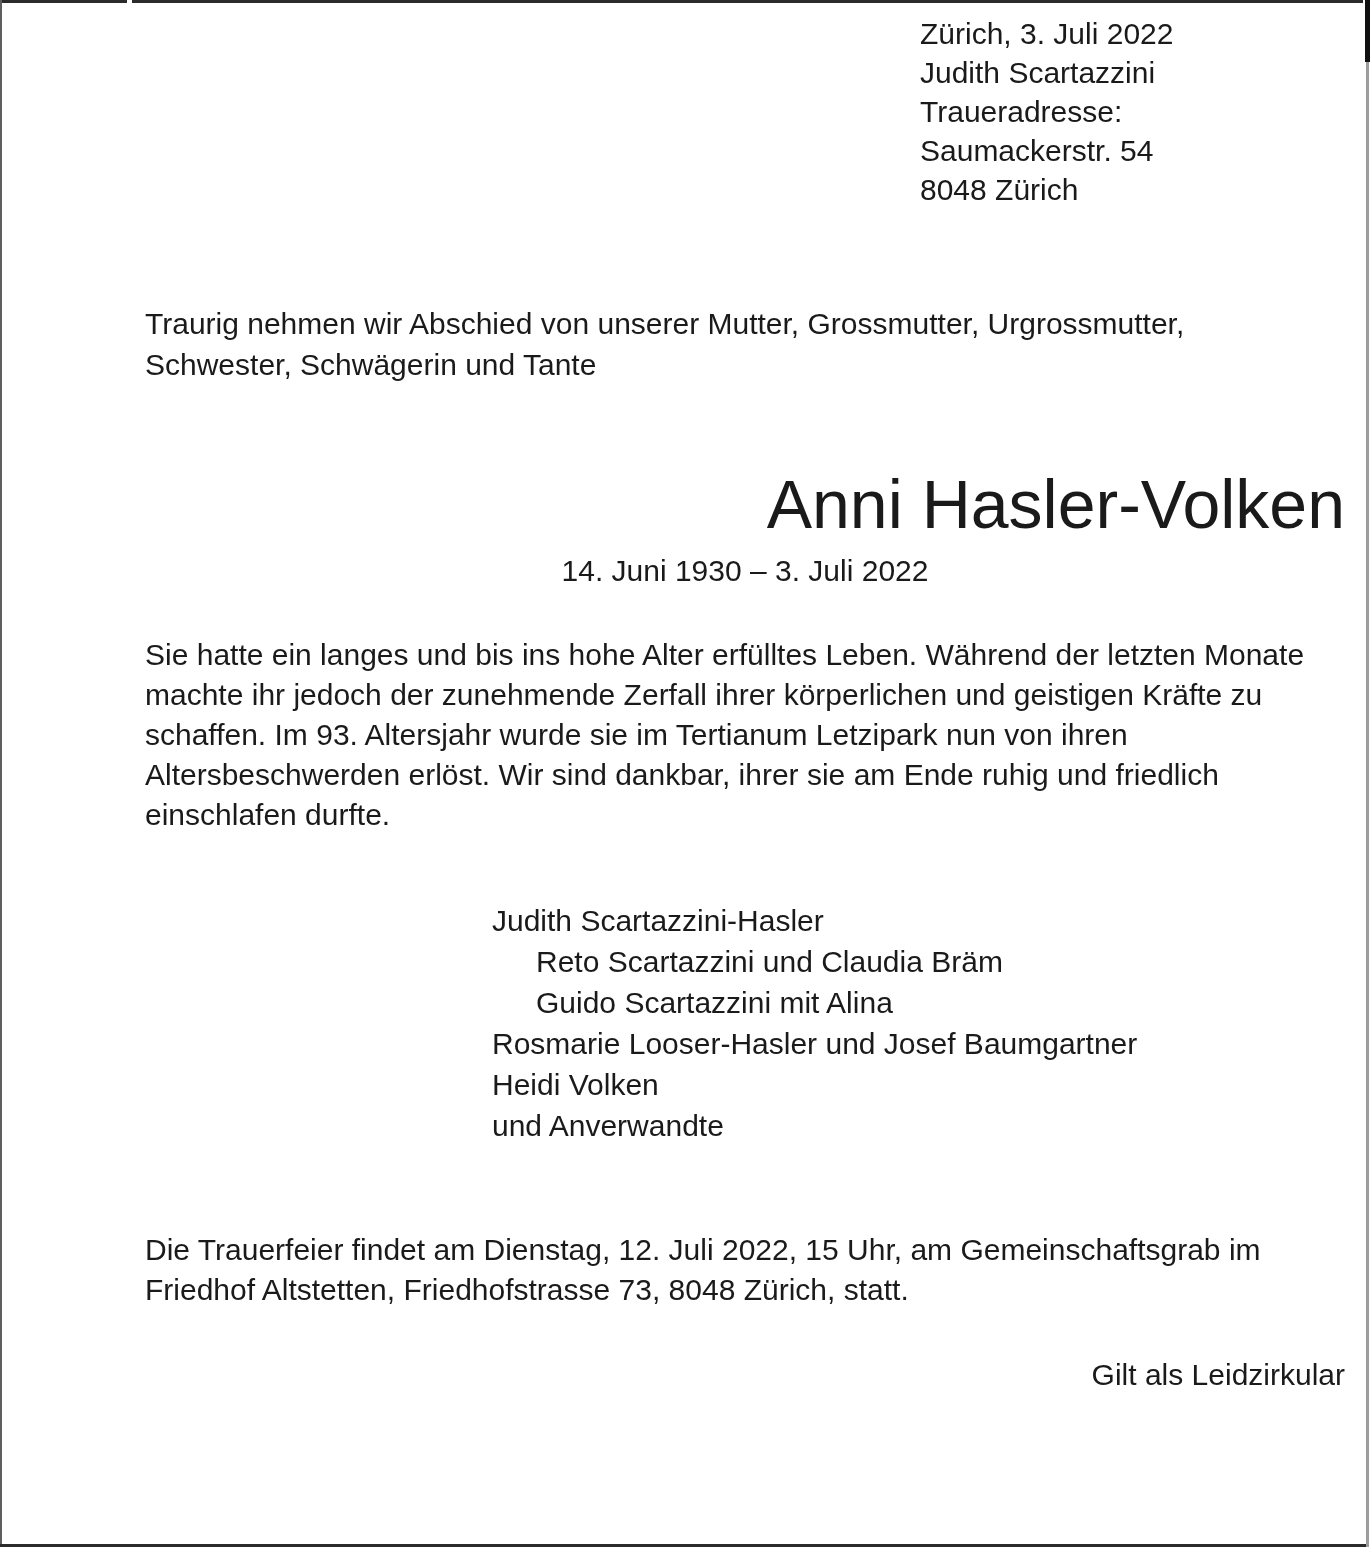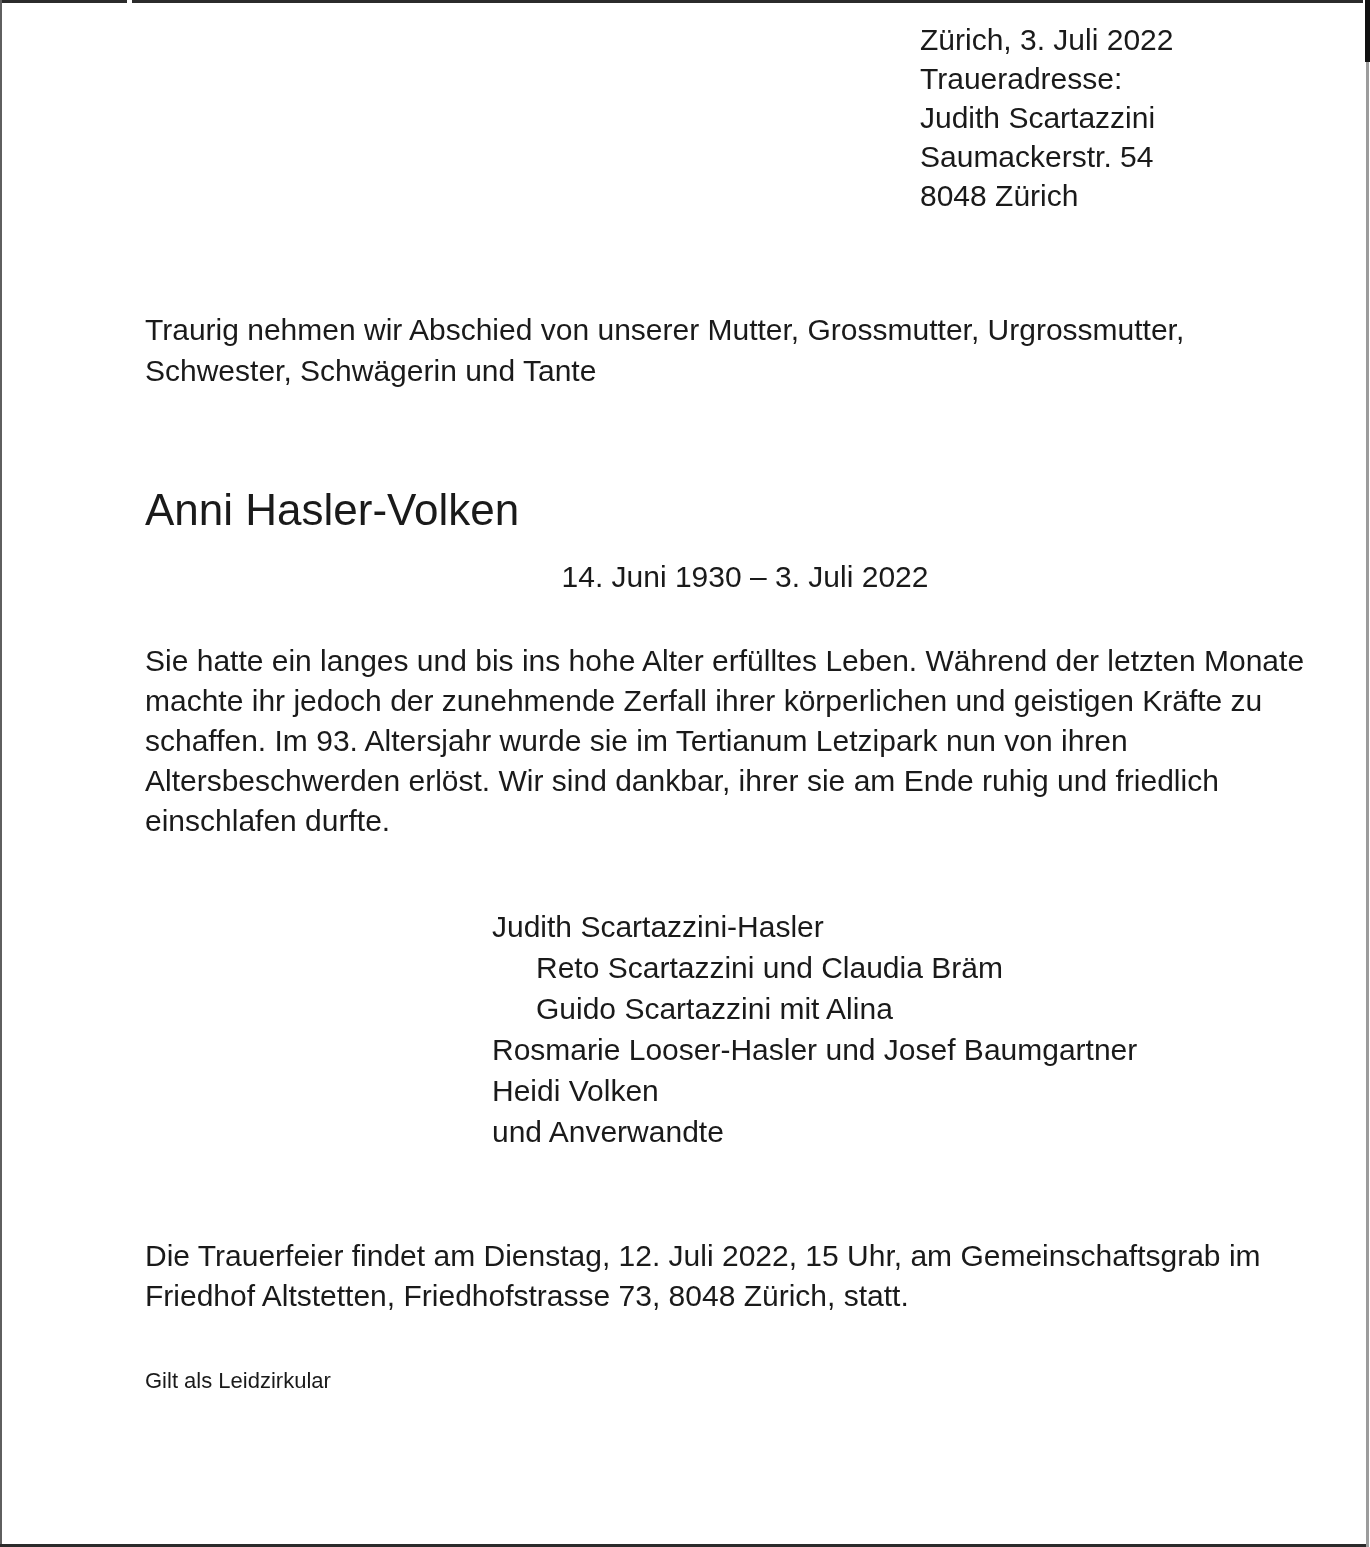--- a/index.html
+++ b/index.html
@@ -15,42 +15,42 @@
 
   
   .edge { position: absolute; }
   .edge-top-a   { top: 0; left: 0;    width: 127px;  height: 3px; background: #2b2b2b; }
   .edge-top-b   { top: 0; left: 132px; width: 1231px; height: 3px; background: #2b2b2b; }
   .edge-left    { top: 0; left: 0;    width: 2px;   height: 1547px; background: #5f5f5f; }
   .edge-bottom  { bottom: 0; left: 0; width: 1366px; height: 3px; background: #2b2b2b; }
   .scroll-track { top: 0; right: 1px; width: 3px;   height: 1547px; background: #9c9c9c; }
   .scroll-thumb { top: 0; right: 0;   width: 5px;   height: 62px;  background: #111111; }
 
-  .content { padding: 20px 25px 0 145px; }
+  .content { padding: 14px 25px 0 145px; }
 
   .line { white-space: nowrap; }
 
   .address-block {
     margin-left: 775px;
     font-size: 30px;
     line-height: 39px;
   }
 
   .intro {
     margin-top: 94px;
     font-size: 30px;
     line-height: 41px;
   }
 
   .deceased-name {
     margin-top: 84px;
-    font-size: 44px;
+    font-size: 68px;
     line-height: 70px;
     font-weight: 400;
-    text-align: left;
+    text-align: right;
     letter-spacing: 0;
     margin-bottom: 0;
   }
 
   .life-dates {
     margin-top: 12px;
     font-size: 30px;
     line-height: 40px;
     text-align: center;
   }
@@ -71,41 +71,41 @@
   .indent-2 { padding-left: 407px; }
 
   .service {
     margin-top: 84px;
     font-size: 30px;
     line-height: 40px;
   }
 
   .footer-note {
     margin-top: 45px;
-    font-size: 22px;
+    font-size: 30px;
     line-height: 40px;
-    text-align: left;
+    text-align: right;
   }
 </style>
 </head>
 <body>
 
 <div class="edge edge-top-a"></div>
 <div class="edge edge-top-b"></div>
 <div class="edge edge-left"></div>
 <div class="edge edge-bottom"></div>
 <div class="edge scroll-track"></div>
 <div class="edge scroll-thumb"></div>
 
 <div class="content">
 
   <div class="address-block">
     <div class="line">Zürich, 3. Juli 2022</div>
+    <div class="line">Judith Scartazzini</div>
     <div class="line">Traueradresse:</div>
-    <div class="line">Judith Scartazzini</div>
     <div class="line">Saumackerstr. 54</div>
     <div class="line">8048 Zürich</div>
   </div>
 
   <div class="intro">
     <div class="line">Traurig nehmen wir Abschied von unserer Mutter, Grossmutter, Urgrossmutter,</div>
     <div class="line">Schwester, Schwägerin und Tante</div>
   </div>
 
   <div class="deceased-name">Anni Hasler-Volken</div>

